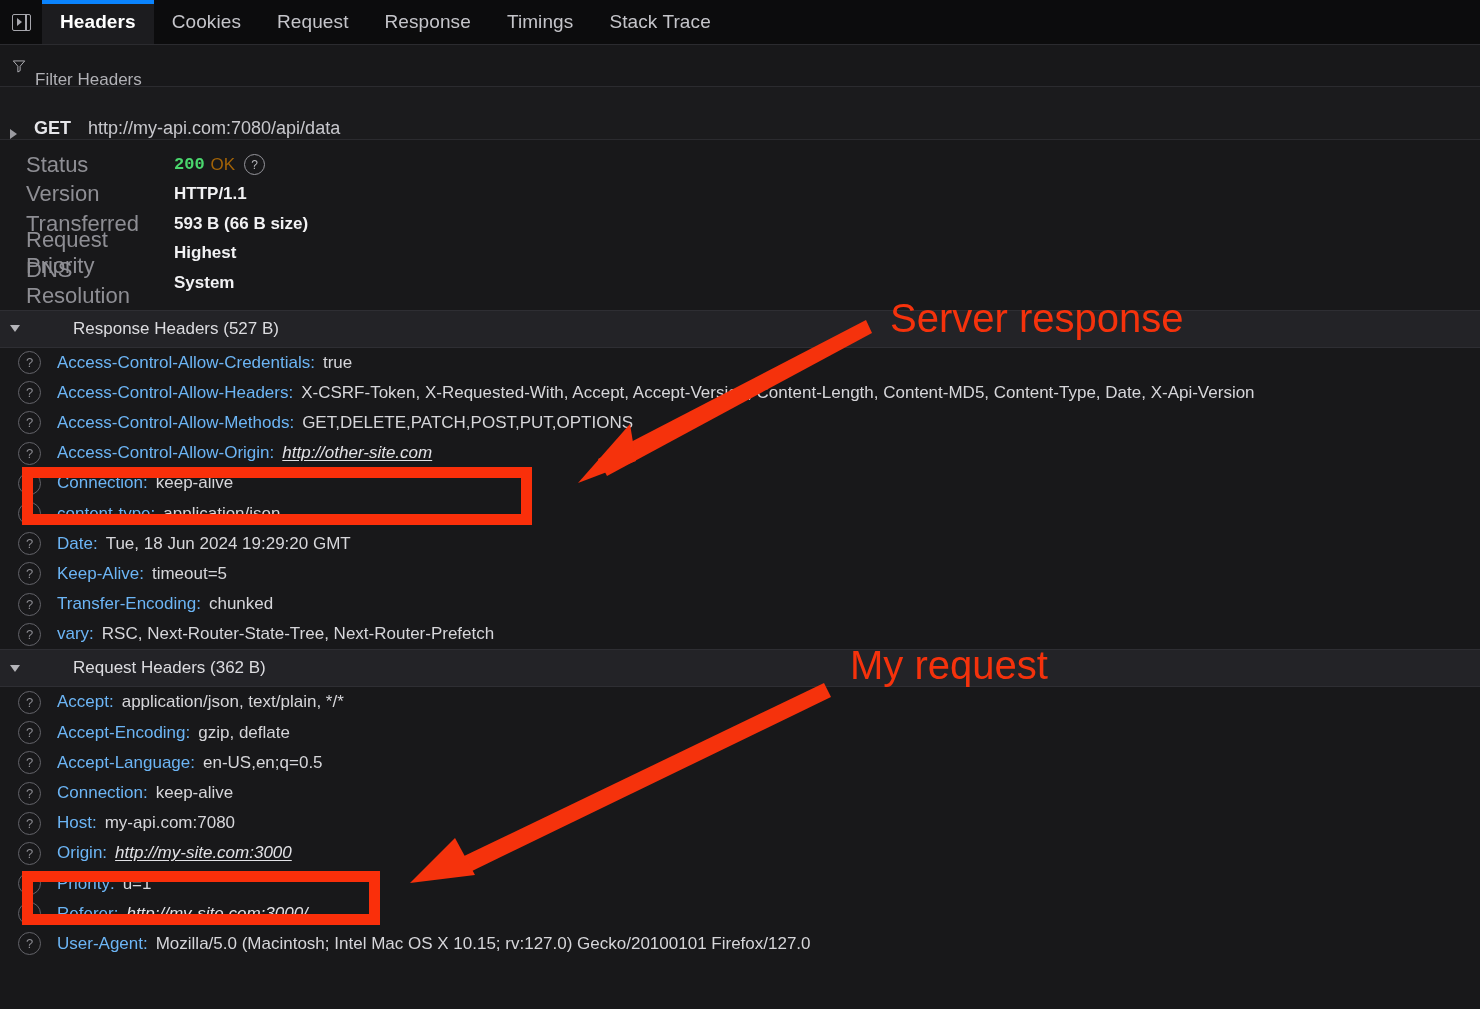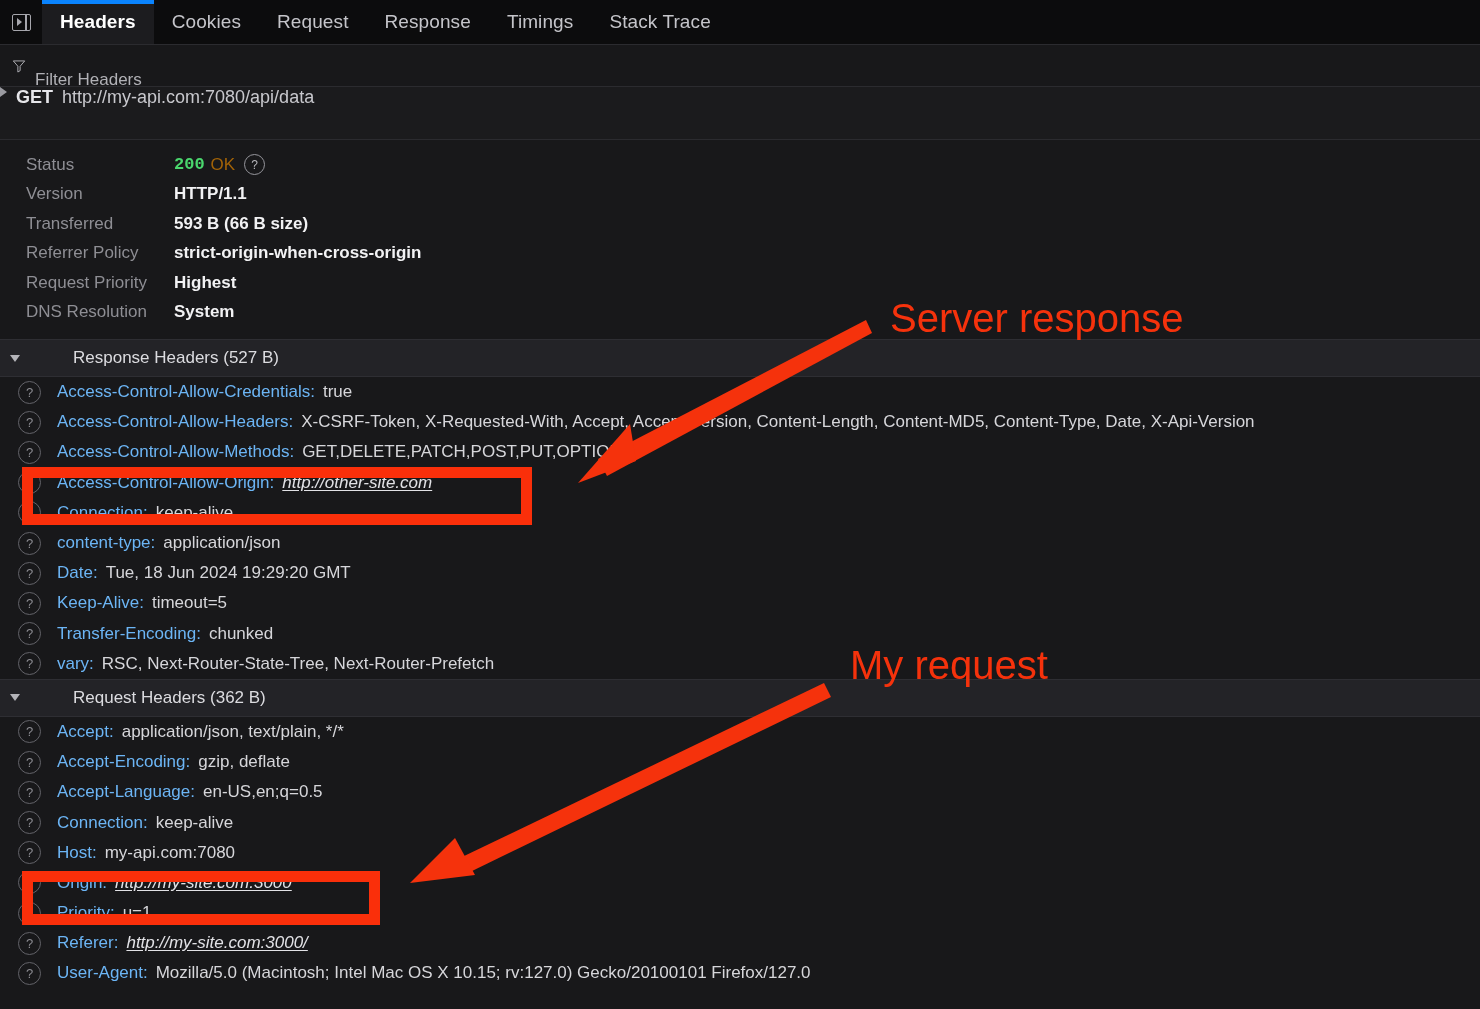--- a/index.html
+++ b/index.html
@@ -104,22 +104,24 @@
     font-size: 17px;
     color: #b1b1b6;
     margin-top: 29px;
   }
 
   
   .urlrow {
     height: 52px;
     background: #1b1b1d;
     display: flex;
-    align-items: flex-start;
+    align-items: flex-end;
+    padding-left: 10px;
     border-bottom: 1px solid #2b2b2f;
+    gap: 8px;
   }
   .twisty-right {
     width: 0; height: 0;
     border-left: 7px solid #9a9aa0;
     border-top: 5px solid transparent;
     border-bottom: 5px solid transparent;
     margin-right: 9px;
   }
   .method {
     font-size: 18px;
@@ -138,21 +140,21 @@
     background: #18181a;
   }
   .srow {
     display: flex;
     align-items: center;
     height: 29.5px;
     padding-left: 26px;
   }
   .slabel {
     width: 148px;
-    font-size: 17px;
+    font-size: 22px;
     color: #8e8e94;
     flex: 0 0 auto;
   }
   .svalue {
     font-size: 17px;
     color: #f2f2f4;
     font-weight: bold;
     display: flex;
     align-items: center;
   }
@@ -316,24 +318,20 @@
         <span class="help-circle">?</span>
       </div>
     </div>
     <div class="srow">
       <div class="slabel">Version</div>
       <div class="svalue">HTTP/1.1</div>
     </div>
     <div class="srow">
       <div class="slabel">Transferred</div>
       <div class="svalue">593 B (66 B size)</div>
-    </div>
-    <div class="srow">
-      <div class="slabel">Referrer Policy</div>
-      <div class="svalue">strict-origin-when-cross-origin</div>
     </div>
     <div class="srow">
       <div class="slabel">Request Priority</div>
       <div class="svalue">Highest</div>
     </div>
     <div class="srow">
       <div class="slabel">DNS Resolution</div>
       <div class="svalue">System</div>
     </div>
   </div>

